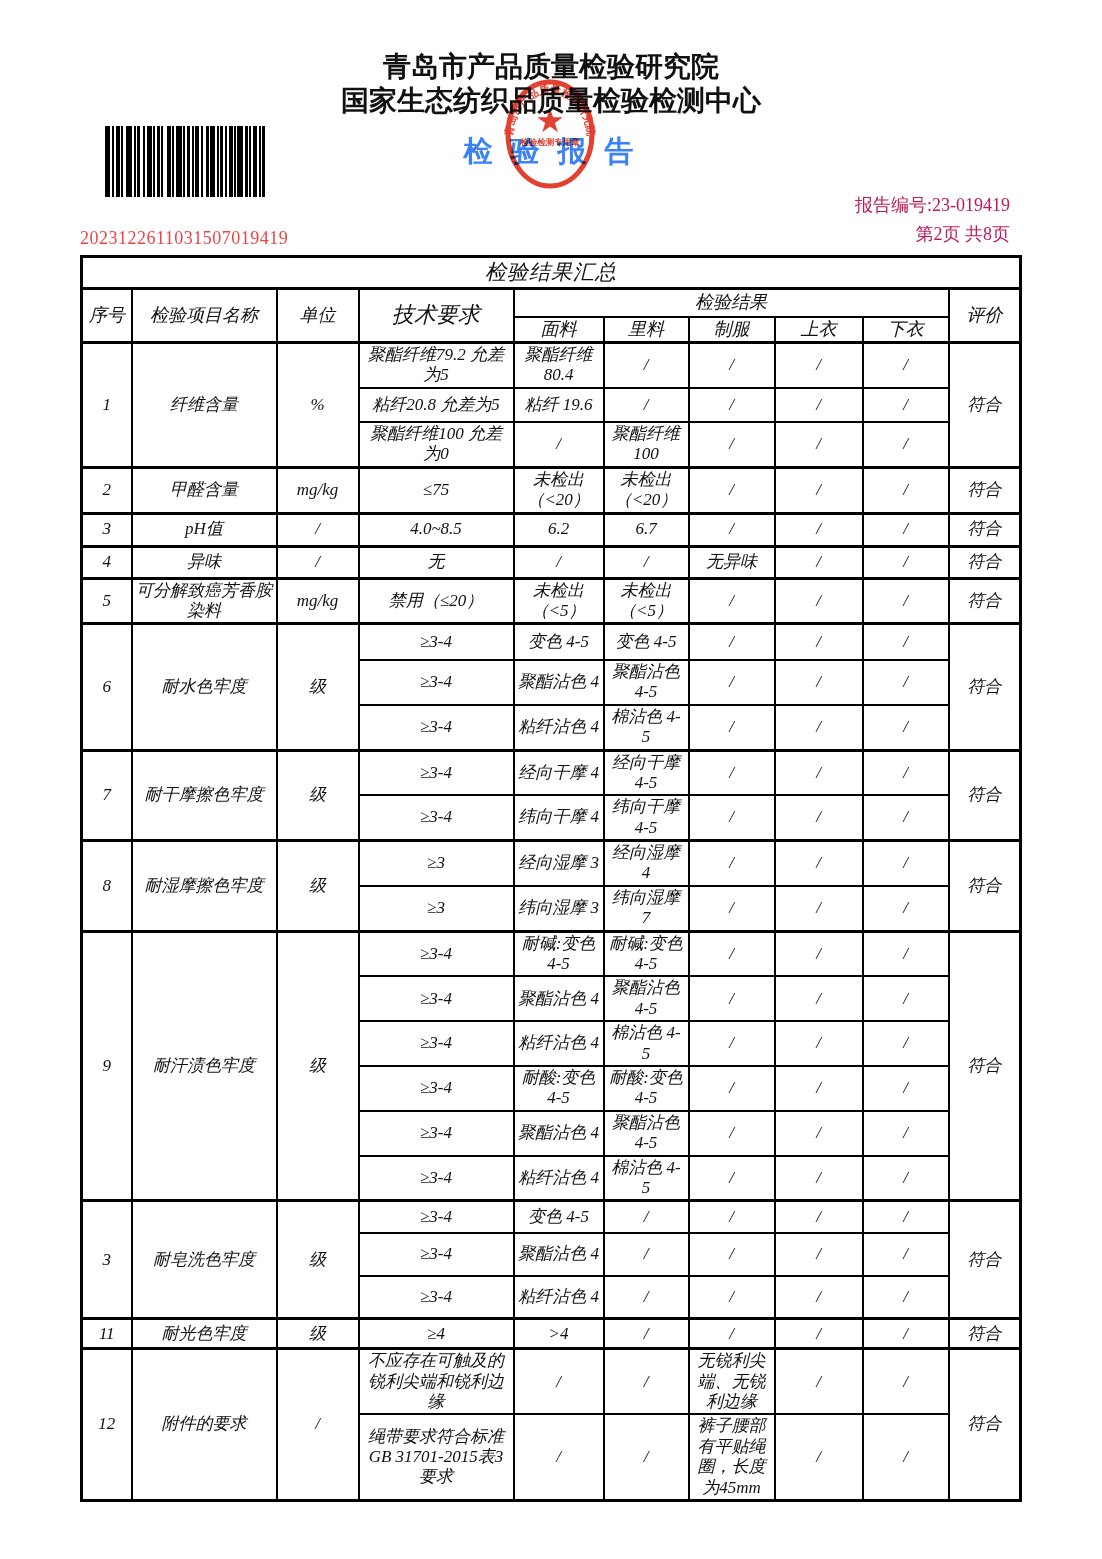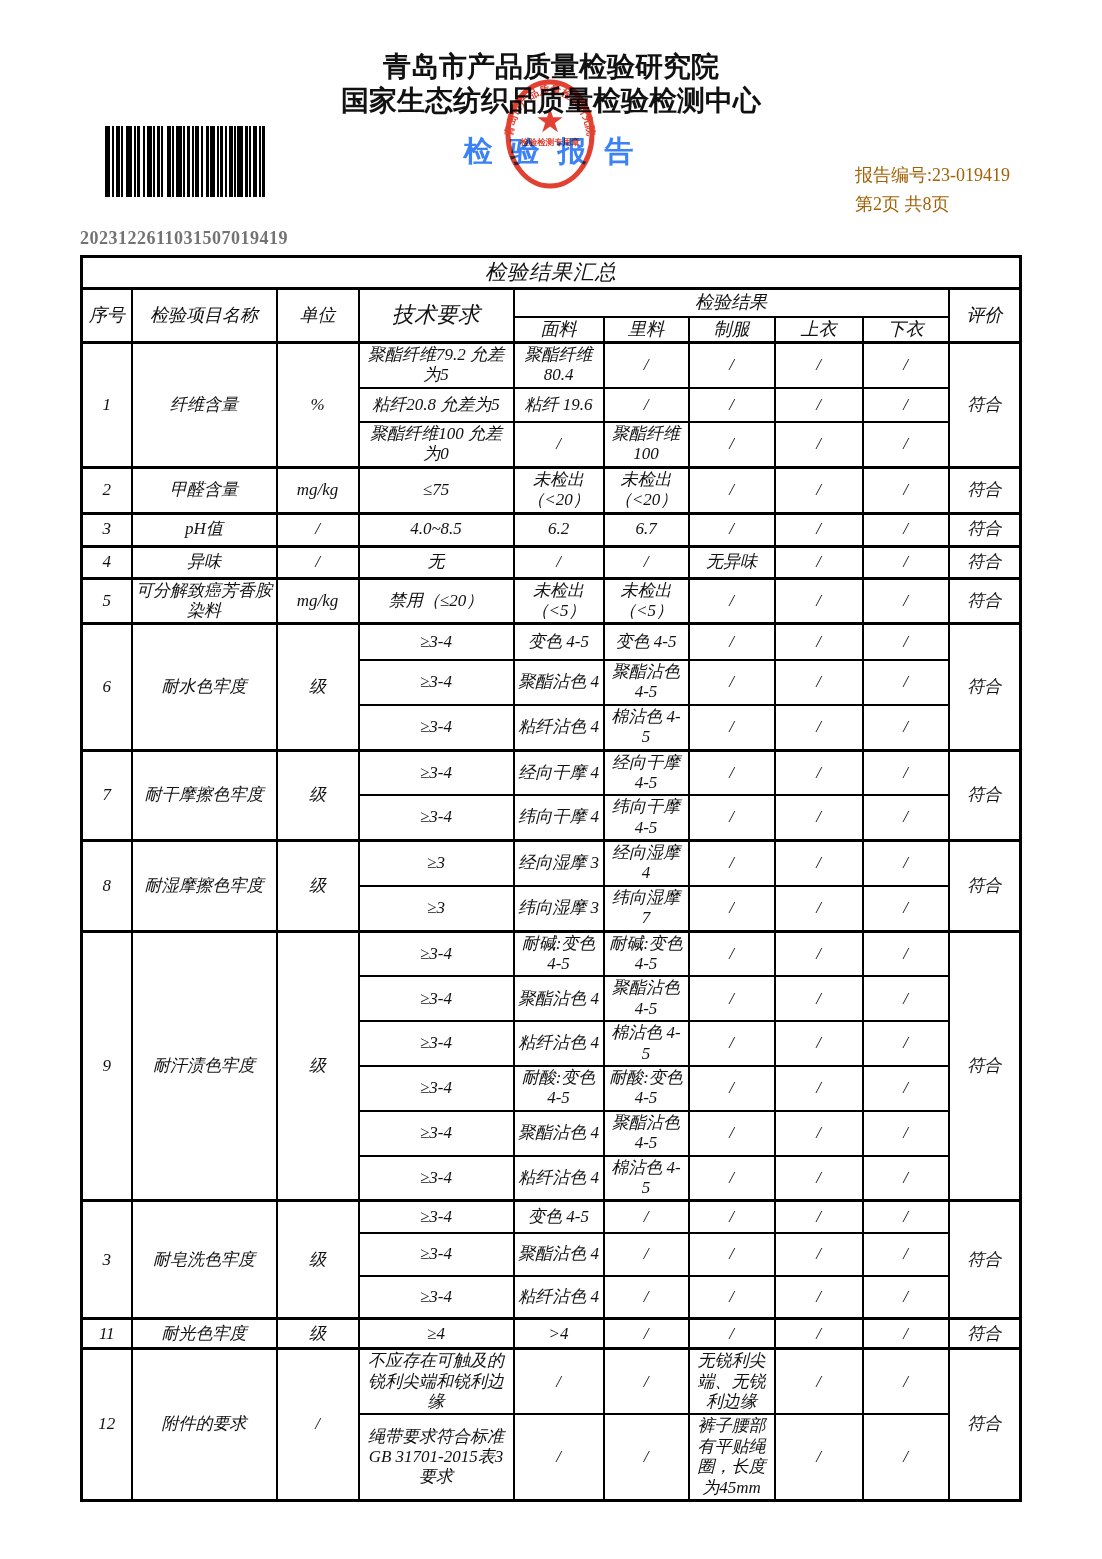--- a/index.html
+++ b/index.html
@@ -19,25 +19,25 @@
   }
   .doc-title {
     margin-top: 14px;
     font-family: "Liberation Sans", "DejaVu Sans", sans-serif;
     font-weight: 700; font-size: 29px; letter-spacing: 5px; color: #3b82f6;
   }
   .barcode-wrap { position: absolute; left: 105px; top: 126px; width: 160px; height: 71px; overflow: hidden; display: flex; align-items: stretch; }
   .barcode-wrap .bar { height: 100%; background: #000; flex: none; }
   .barcode-number {
     position: absolute; left: 80px; top: 228px;
-    font-size: 18px; letter-spacing: 0.5px; color: #737373; font-weight: bold;
+    font-size: 18px; letter-spacing: 0.5px; color: #ef4444;
   }
   .report-meta {
-    position: absolute; right: 92px; top: 164px; 
-    font-size: 18px; line-height: 23px; color: #a16207;
+    position: absolute; right: 92px; top: 194px; text-align: right;
+    font-size: 18px; line-height: 23px; color: #be185d;
   }
   .report-meta .page-line { margin-top: 6px; }
   .stamp {
     position: absolute; left: 494px; top: 72px; width: 112px; height: 128px;
     mix-blend-mode: multiply; opacity: 0.92; pointer-events: none;
   }
   .results-table-wrap { position: absolute; left: 80px; top: 255px; }
   table.results {
     border-collapse: collapse; table-layout: fixed; width: 939px;
     background: #fff;

